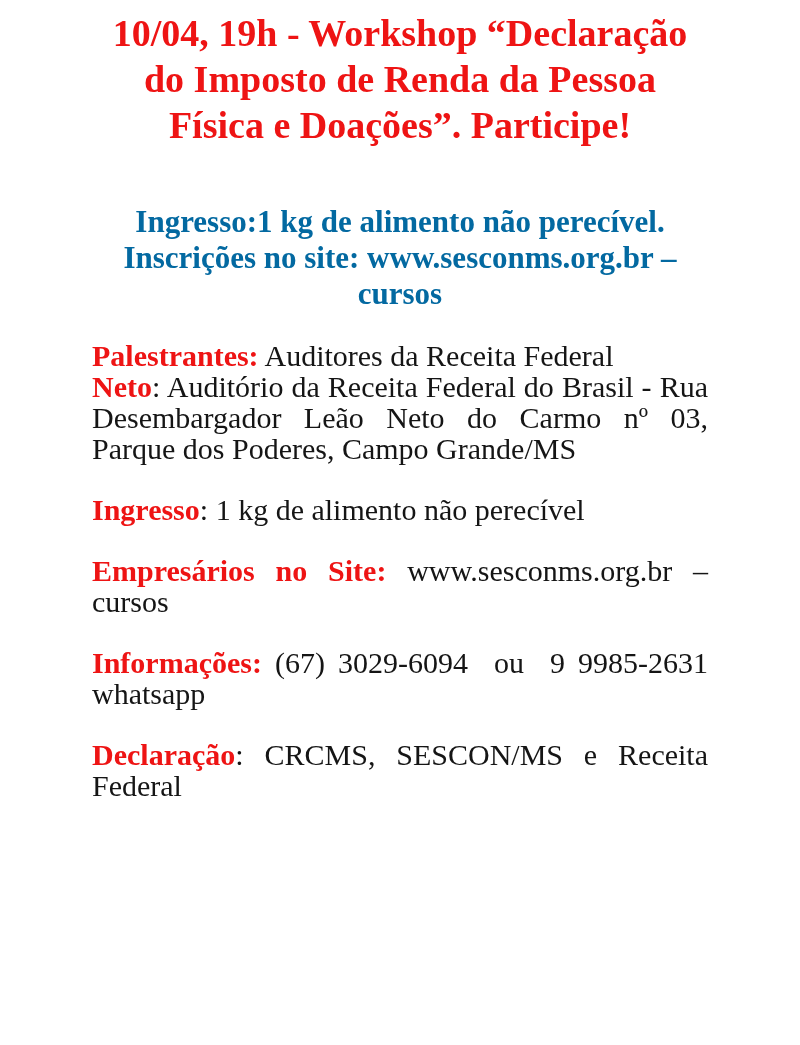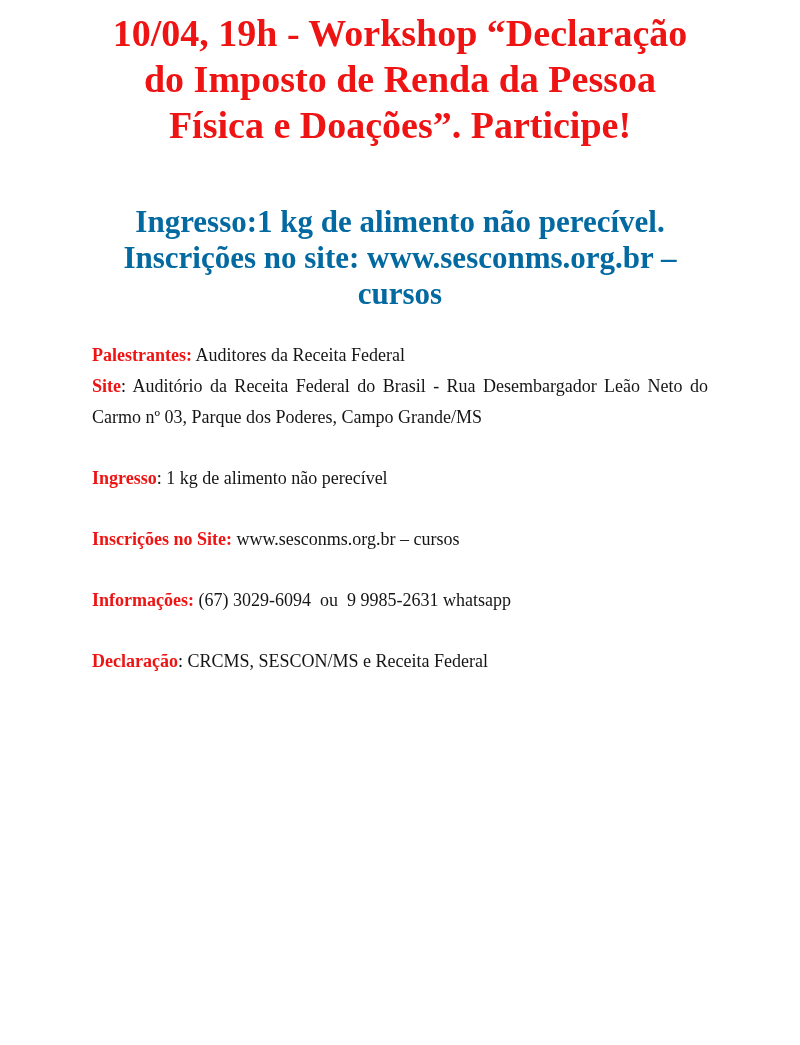--- a/index.html
+++ b/index.html
@@ -39,21 +39,21 @@
     margin: 78px 0 0 0;
     font-size: 26px;
     line-height: 31px;
     text-align: justify;
   }
   .intro .bold {
     font-weight: bold;
   }
   .details {
     margin-top: 28px;
-    font-size: 18px;
+    font-size: 30px;
     line-height: 31px;
   }
   .detail-row {
     text-align: justify;
   }
   .detail-row.gap {
     margin-top: 30px;
   }
   .detail-label {
     color: #ee1414;
@@ -80,25 +80,25 @@
     <div>Inscrições no site: www.sesconms.org.br – cursos</div>
   </div>
 
 
   <div class="details">
 
     <div class="detail-row"><span class="detail-label">Palestrantes:</span><span class="detail-colon"></span><span class="detail-value"> Auditores da Receita Federal</span></div>
 
 
 
-    <div class="detail-row"><span class="detail-label">Site</span><span class="detail-colon">:</span><span class="detail-value"> Auditório da Receita Federal do Brasil - Rua Desembargador Leão Neto do Carmo nº 03, Parque dos Poderes, Campo Grande/MS</span></div>
+    <div class="detail-row"><span class="detail-label">Neto</span><span class="detail-colon">:</span><span class="detail-value"> Auditório da Receita Federal do Brasil - Rua Desembargador Leão Neto do Carmo nº 03, Parque dos Poderes, Campo Grande/MS</span></div>
 
     <div class="detail-row gap"><span class="detail-label">Ingresso</span><span class="detail-colon">:</span><span class="detail-value"> 1 kg de alimento não perecível</span></div>
 
-    <div class="detail-row gap"><span class="detail-label">Inscrições no Site:</span><span class="detail-colon"></span><span class="detail-value"> www.sesconms.org.br – cursos</span></div>
+    <div class="detail-row gap"><span class="detail-label">Empresários no Site:</span><span class="detail-colon"></span><span class="detail-value"> www.sesconms.org.br – cursos</span></div>
 
     <div class="detail-row gap"><span class="detail-label">Informações:</span><span class="detail-colon"></span><span class="detail-value"> (67) 3029-6094  ou  9 9985-2631 whatsapp</span></div>
 
     <div class="detail-row gap"><span class="detail-label">Declaração</span><span class="detail-colon">:</span><span class="detail-value"> CRCMS, SESCON/MS e Receita Federal</span></div>
 
   </div>
 
 </div>
 
 </body></html>

